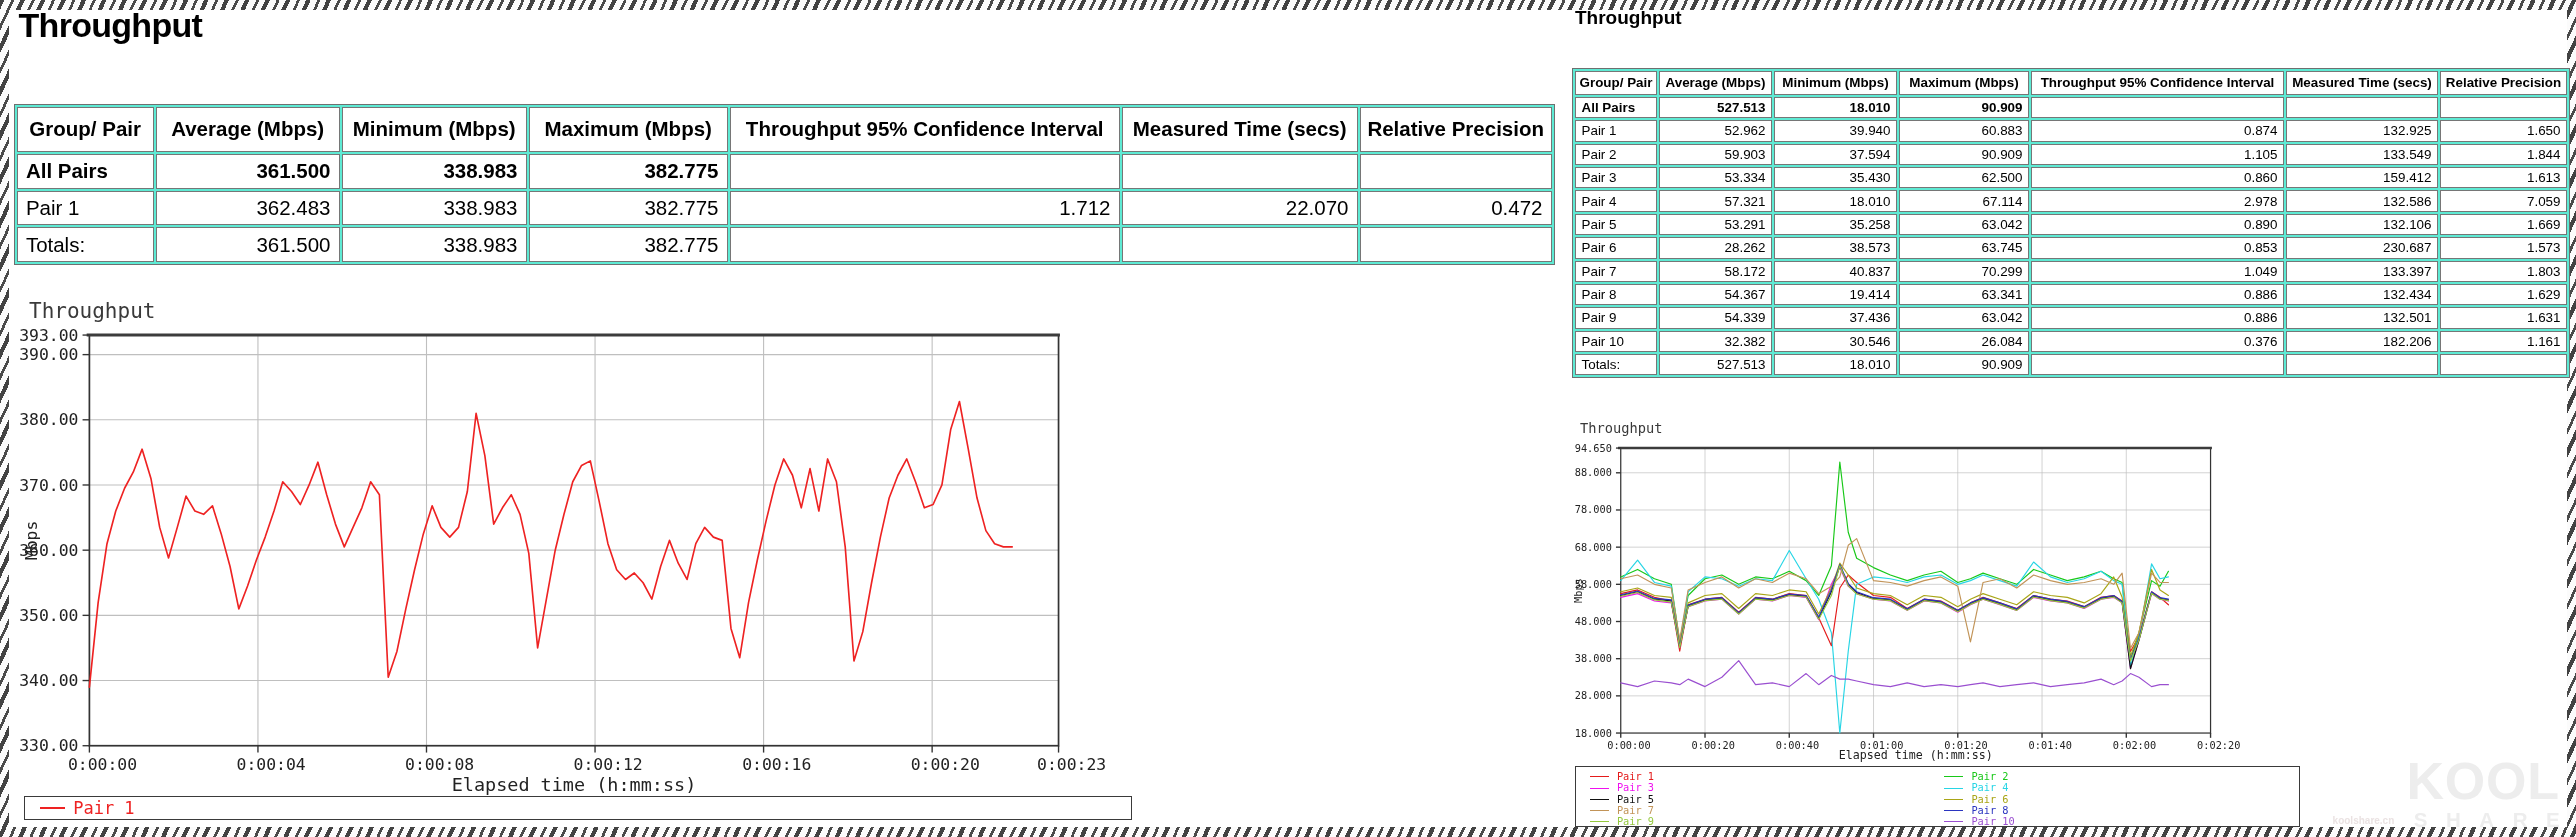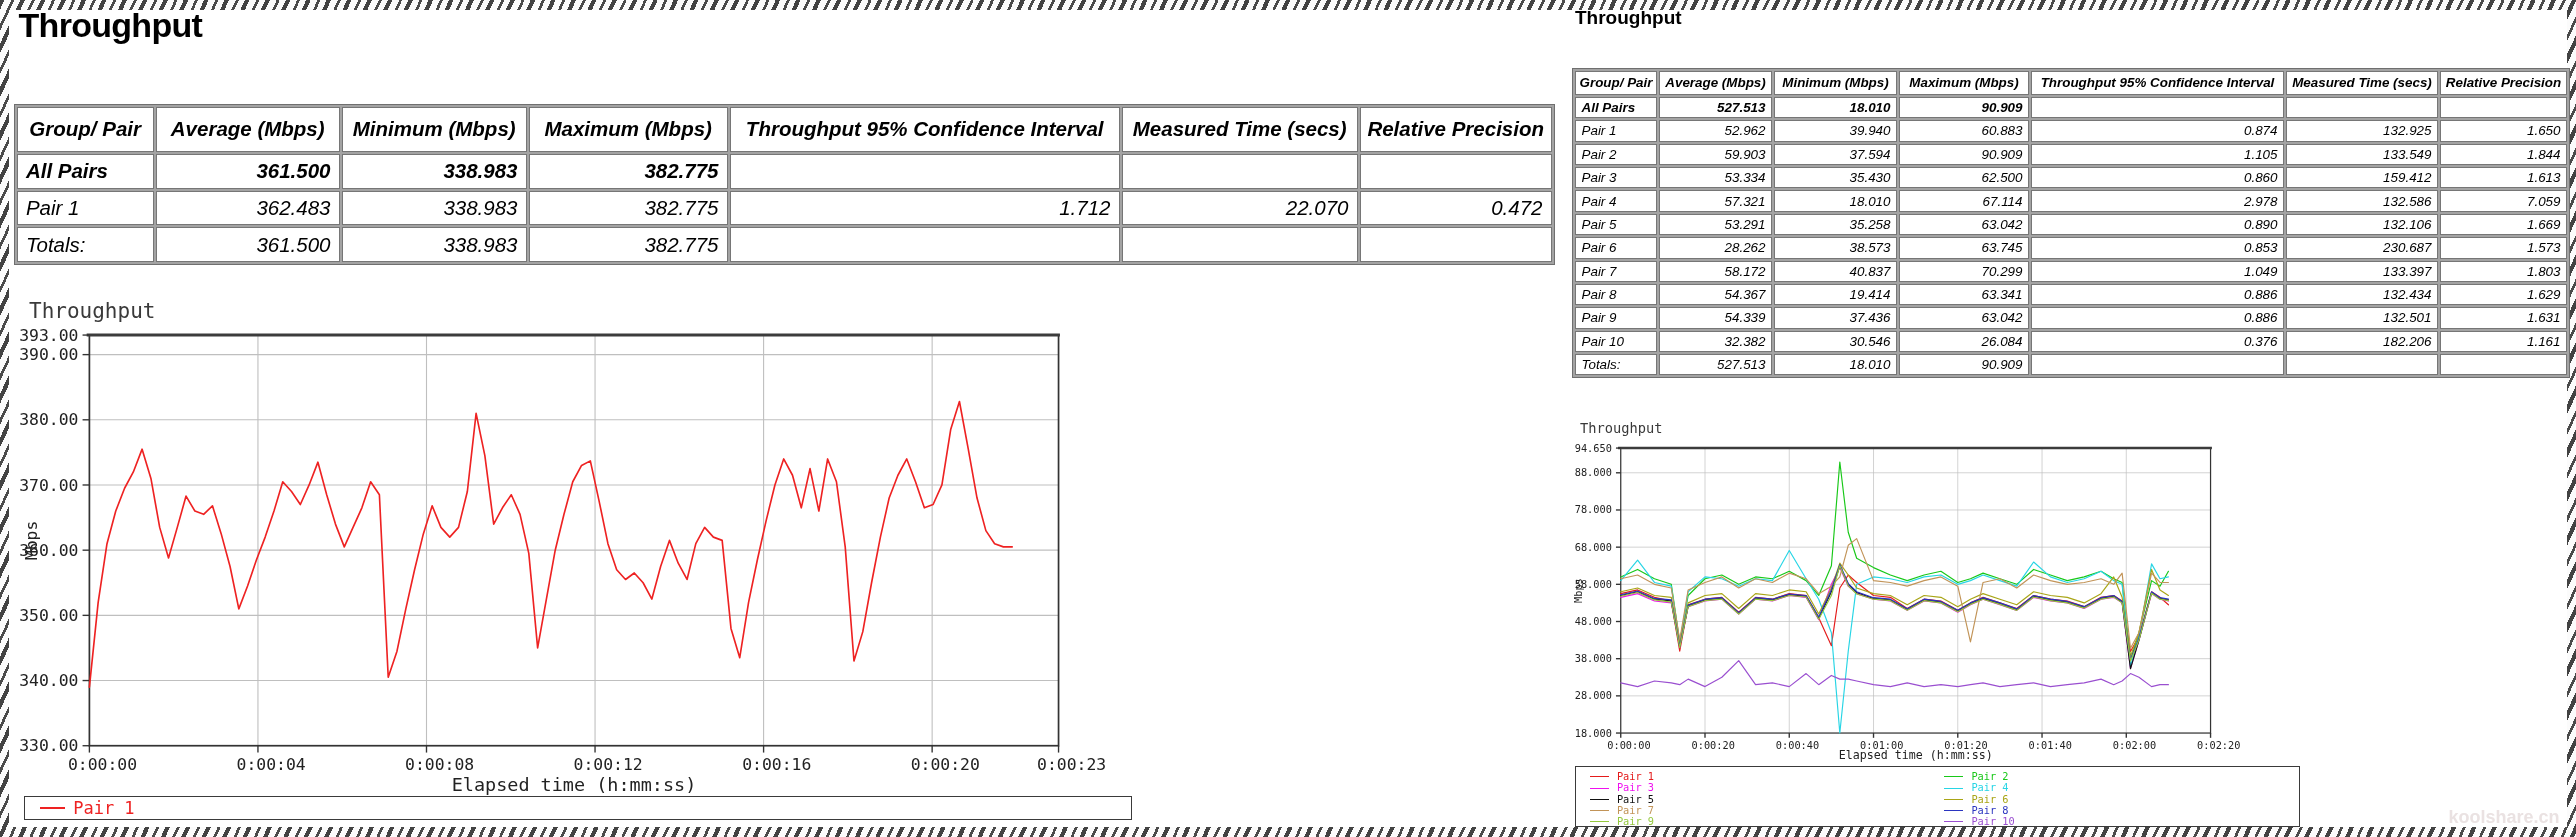--- a/index.html
+++ b/index.html
@@ -7,21 +7,21 @@
        font-family:"Liberation Sans",sans-serif;color:#000;}
   .frame{position:absolute;inset:0;
        background:repeating-linear-gradient(115deg,#424242 0 4.1px,#fbfbfb 4.1px 10.3px,#4a4a4a 10.3px 13px,#fbfbfb 13px 18.5px);}
   .page{position:absolute;left:9px;top:9.6px;right:9px;bottom:10.3px;background:#ffffff;}
   .abs{position:absolute;}
   h1{margin:0;font-weight:bold;}
   #title-left{left:18.5px;top:5.5px;font-size:34px;letter-spacing:-0.7px;}
   #title-right{left:1575px;top:6.8px;font-size:19px;}
 
   table.report{border-collapse:separate;border-spacing:2.1px;border:1.4px solid #6f6f6f;
-       background:#a3a3a3;table-layout:fixed;font-style:italic;}
+       background:#5eead4;table-layout:fixed;}
   table.report th,table.report td{border:1.4px solid #767676;background:#fff;overflow:hidden;white-space:nowrap;}
   table.report th{font-weight:bold;text-align:center;}
   table.report td.num{text-align:right;}
   table.report td.label{text-align:left;}
   table.report td.bold{font-weight:bold;}
 
   #table-left{left:13.7px;top:104px;font-size:20.5px;}
   #table-left th{height:40px;padding:1.4px 5.5px;}
   #table-left td{height:30px;padding:1.4px 8.2px;}
 
@@ -39,21 +39,21 @@
        padding-left:15px;font-size:17px;}
   #legend-right{left:1575px;top:766px;width:709px;height:55px;display:grid;
        grid-template-columns:1fr 1fr;align-content:start;padding:4.1px 0 0 13.7px;font-size:10.3px;line-height:11.3px;}
   .legend-entry{display:flex;align-items:center;white-space:nowrap;}
   .legend-dash{display:inline-block;height:0;margin-right:8.2px;}
   #legend-left .legend-dash{width:25px;border-top:2.1px solid;}
   #legend-right .legend-dash{width:19px;border-top:1.4px solid;}
 
   .watermark{right:16.4px;bottom:6.8px;text-align:right;color:#ededed;line-height:1;}
   .watermark .brandrow{display:flex;align-items:flex-end;gap:12.3px;}
-  .watermark .url{font-size:18px;font-weight:bold;color:#eae2e2;padding-bottom:4.1px;}
+  .watermark .url{font-size:10px;font-weight:bold;color:#eae2e2;padding-bottom:4.1px;}
   .watermark .kool{font-size:52px;font-weight:800;letter-spacing:0.7px;display:block;}
   .watermark .share{font-size:20.5px;font-weight:700;letter-spacing:18.5px;margin-right:-18.5px;display:block;margin-top:2.7px;}
 </style>
 </head>
 <body>
 
 <div class="frame">
   <div class="page"></div>
 </div>
 
@@ -403,15 +403,19 @@
     </span>
     <span class="legend-entry">
       <span class="legend-dash" style="border-top-color: rgb(154, 79, 208);"></span>
       <span style="color: rgb(154, 79, 208);">Pair 10</span>
     </span>
   </div>
 
 <div class="watermark abs">
   <div class="brandrow">
     <span class="url">koolshare.cn</span>
+    <span>
+      <span class="kool">KOOL</span>
+      <span class="share">SHARE</span>
+    </span>
   </div>
 </div>
 
 
 </body></html>

